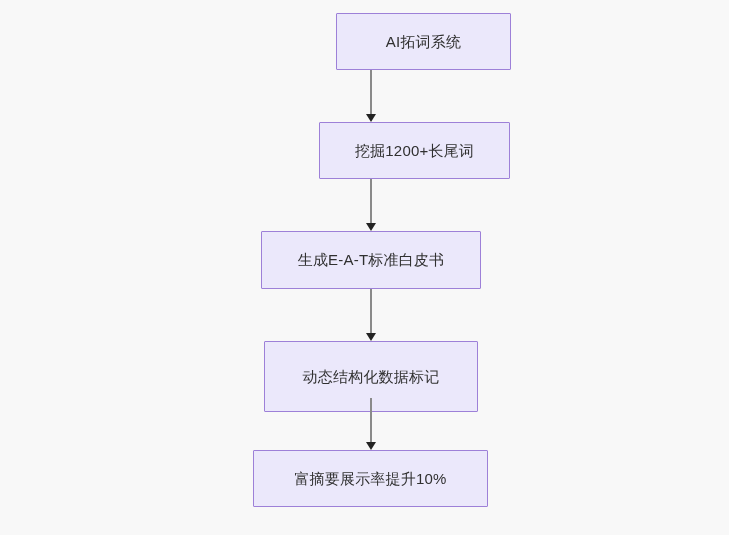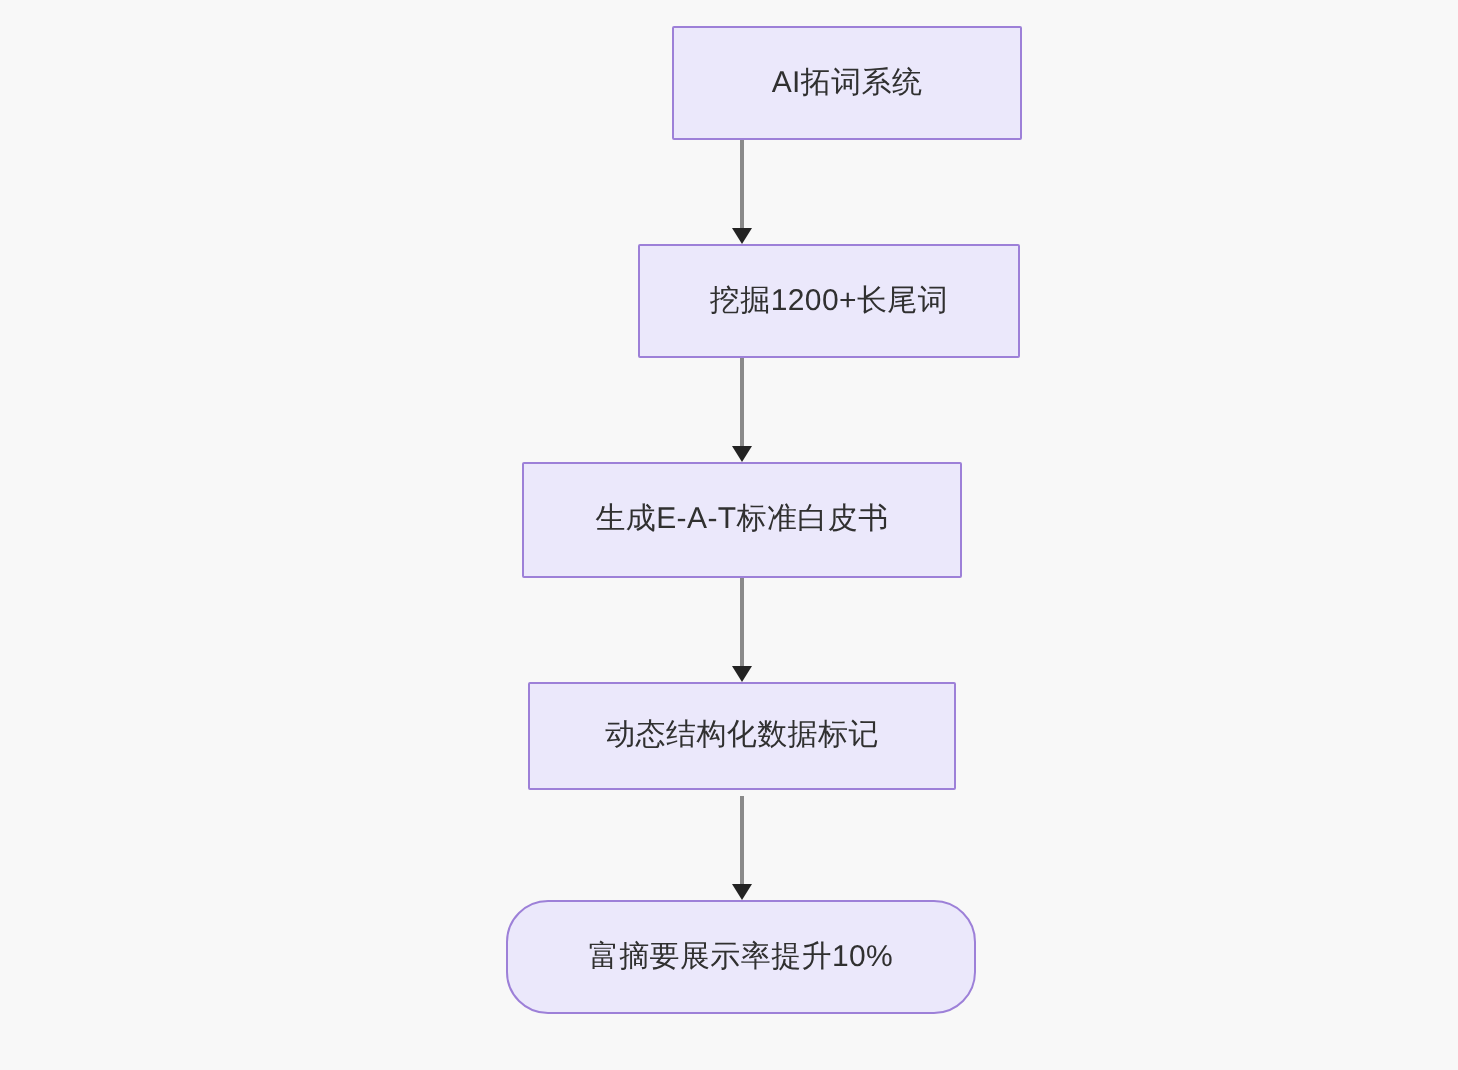--- a/index.html
+++ b/index.html
@@ -80,26 +80,26 @@
 
   <div class="node" style="left:261px; top:231px; width:220px; height:58px;">
     <span>生成E-A-T标准白皮书</span>
   </div>
 
   <div class="edge" style="left:366px; top:289px; height:52px;">
     <div class="shaft" style="height:44px;"></div>
     <div class="head" style="top:44px;"></div>
   </div>
 
-  <div class="node" style="left:264px; top:341px; width:214px; height:54px;">
+  <div class="node" style="left:264px; top:341px; width:214px; height:71px;">
     <span>动态结构化数据标记</span>
   </div>
 
   <div class="edge" style="left:366px; top:398px; height:52px;">
     <div class="shaft" style="height:44px;"></div>
     <div class="head" style="top:44px;"></div>
   </div>
 
-  <div class="node" style="left:253px; top:450px; width:235px; height:57px;border-radius:21px;">
+  <div class="node" style="left:253px; top:450px; width:235px; height:57px;">
     <span>富摘要展示率提升10%</span>
   </div>
 
 </div>
 
 </body></html>

